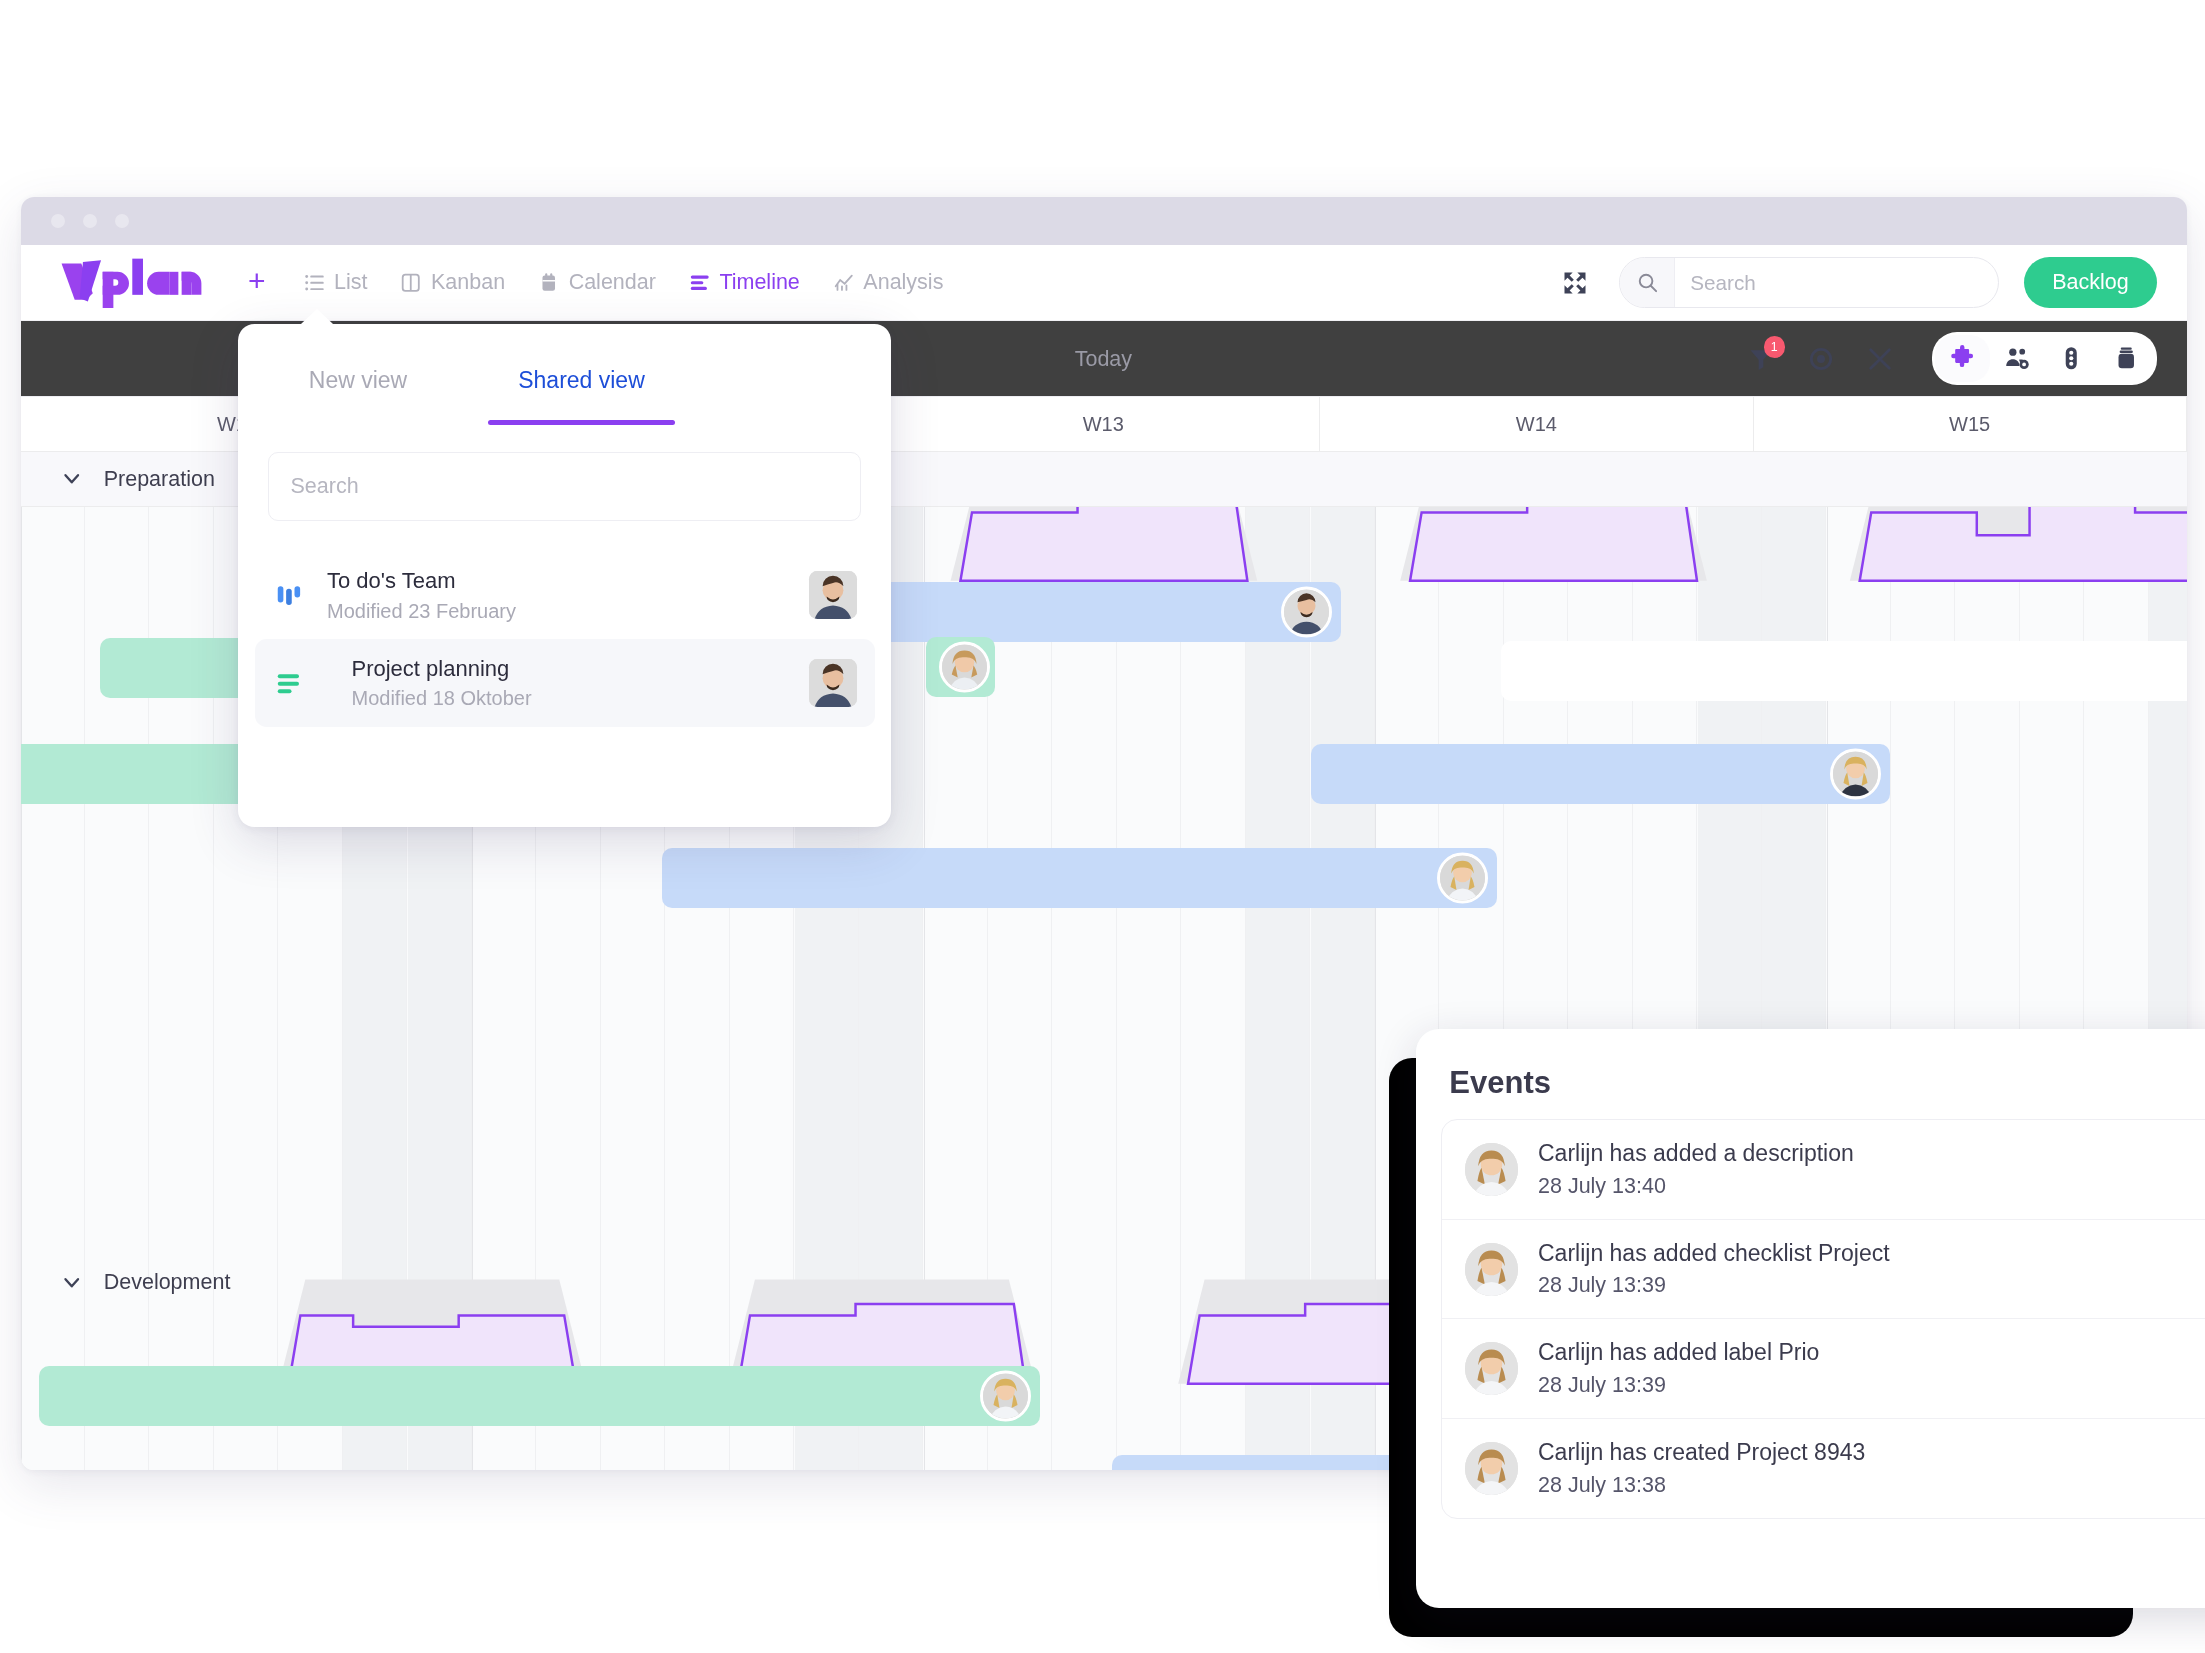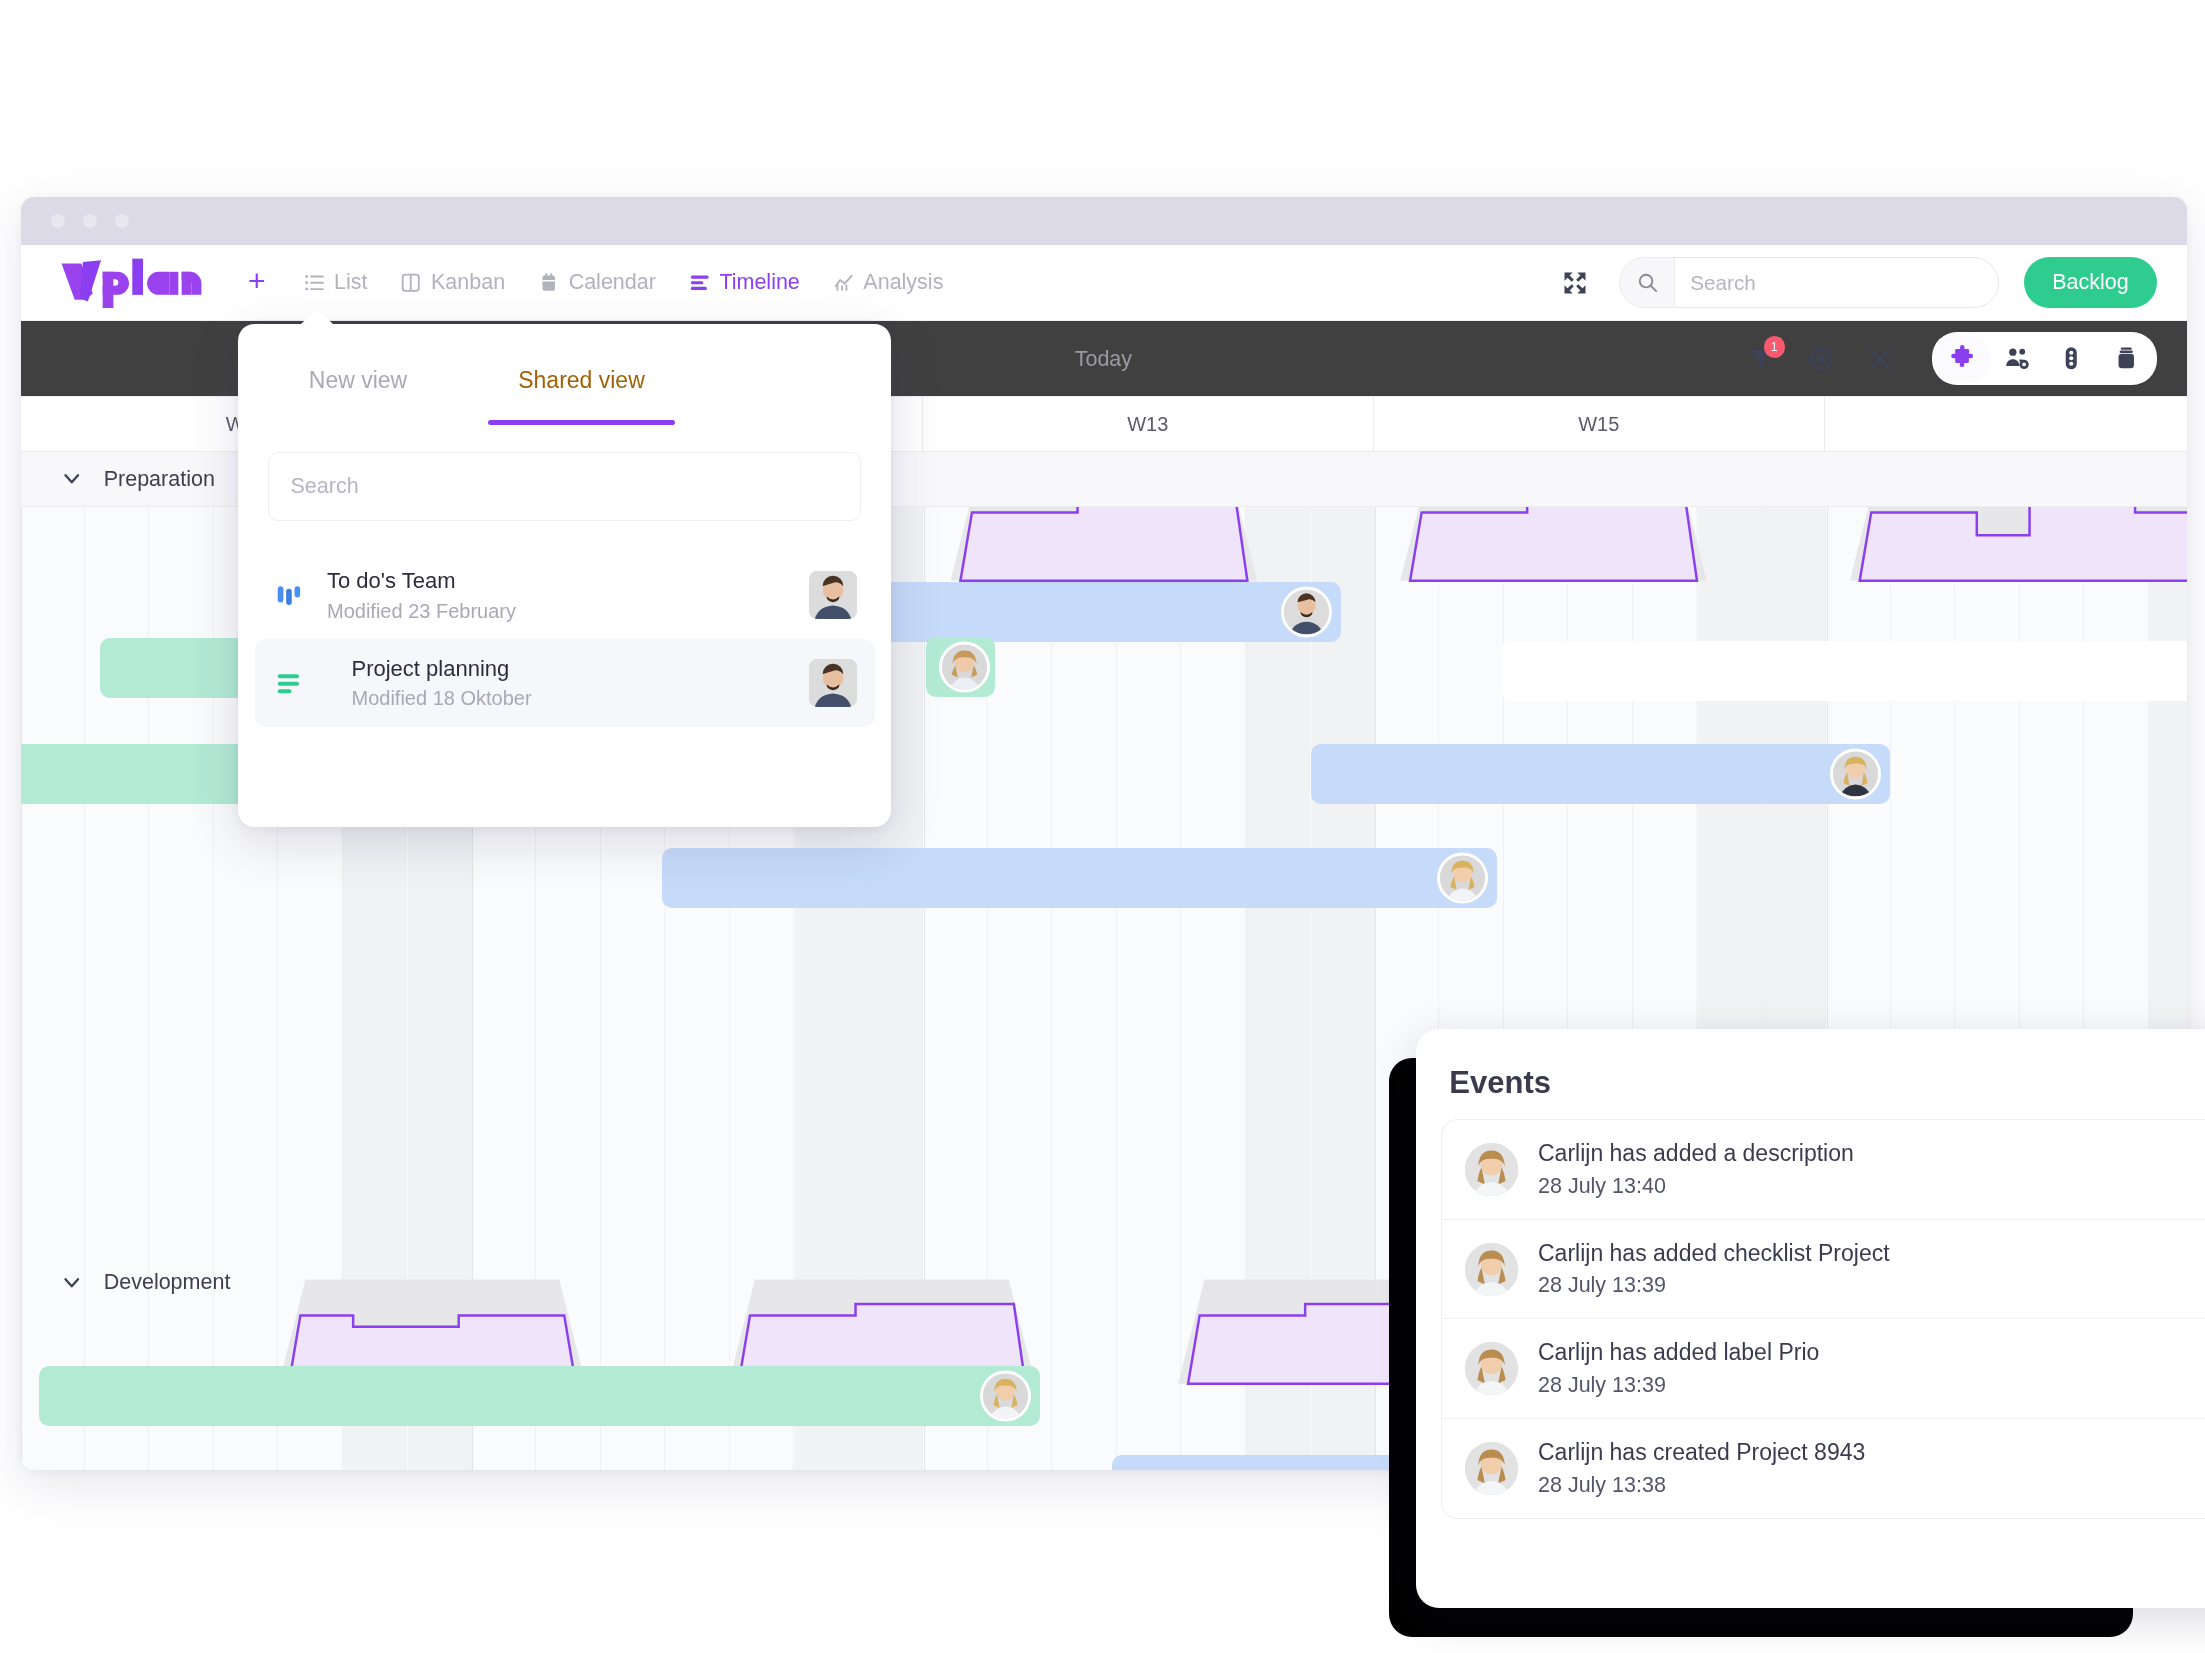--- a/index.html
+++ b/index.html
@@ -167,21 +167,21 @@
     border-left: 16.5px solid transparent; border-right: 16.5px solid transparent;
     border-bottom: 15.7px solid #fff;
   }
   .views-tabs { display:flex; padding: 35px 0 0 0; }
   .vtab {
     font-size: 23px; color: #a9a9b5; cursor:pointer;
     padding: 8.3px 0 18px; position: relative; text-align:center;
   }
   .vtab.t1 { width: 240px; }
   .vtab.t2 { width: 207px; }
-  .vtab.active { color: #a16207; }
+  .vtab.active { color: #1d4ed8; }
   .vtab.active:after {
     content:""; position:absolute; bottom:-13.2px; left: 10px; right: 10px;
     height: 5px; border-radius: 2.5px; background: #8b3ff0;
   }
   .views-search {
     margin: 40px 30px 0; height: 69px;
     border: 1.2px solid #eeeef3; border-radius: 10px;
     display:flex; align-items:center; padding: 0 21.5px;
   }
   .views-search input {
@@ -401,20 +401,21 @@
         </div>
       </div>
     </div>
 
     <div class="timeline">
 
       <div class="week-head">
         <div class="week-cell">W11</div>
         <div class="week-cell">W12</div>
         <div class="week-cell">W13</div>
+        <div class="week-cell">W14</div>
         <div class="week-cell">W15</div>
       </div>
 
       <div class="grid" id="gridHost">
           <div class="daycol" style="left: 0px;"></div>
           <div class="daycol" style="left: 64px;"></div>
           <div class="daycol" style="left: 129px;"></div>
           <div class="daycol" style="left: 193px;"></div>
           <div class="daycol" style="left: 258px;"></div>
           <div class="daycol we" style="left: 322px;"></div>

